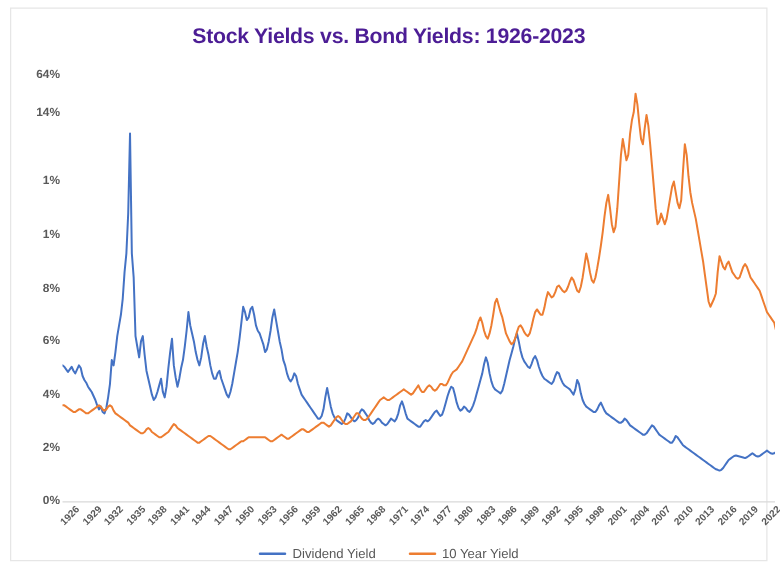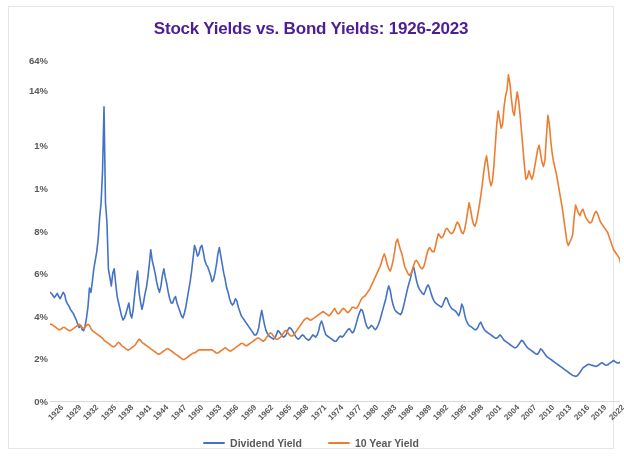--- a/index.html
+++ b/index.html
@@ -58,21 +58,21 @@
     transform:rotate(-45deg) translate(-100%, 0);
     white-space:nowrap;
   }
   #legend{
     position:absolute;left:0;top:430px;width:100%;
     display:flex;justify-content:center;align-items:center;
     gap:26px;
   }
   .legend-item{display:flex;align-items:center;gap:5px;}
   .legend-swatch{display:block;width:22px;height:2.6px;border-radius:1px;}
-  .legend-label{font-size:10.5px;font-weight:bold;color:#595959;white-space:nowrap;}
+  .legend-label{font-size:10.5px;font-weight:normal;color:#595959;white-space:nowrap;}
 </style>
 </head>
 <body>
 
 <div id="chart-frame">
 
   <div id="chart-title">Stock Yields vs. Bond Yields: 1926-2023</div>
 
   <div id="y-axis">
       <div class="ytick-label" style="top: 394px;">0%</div>

